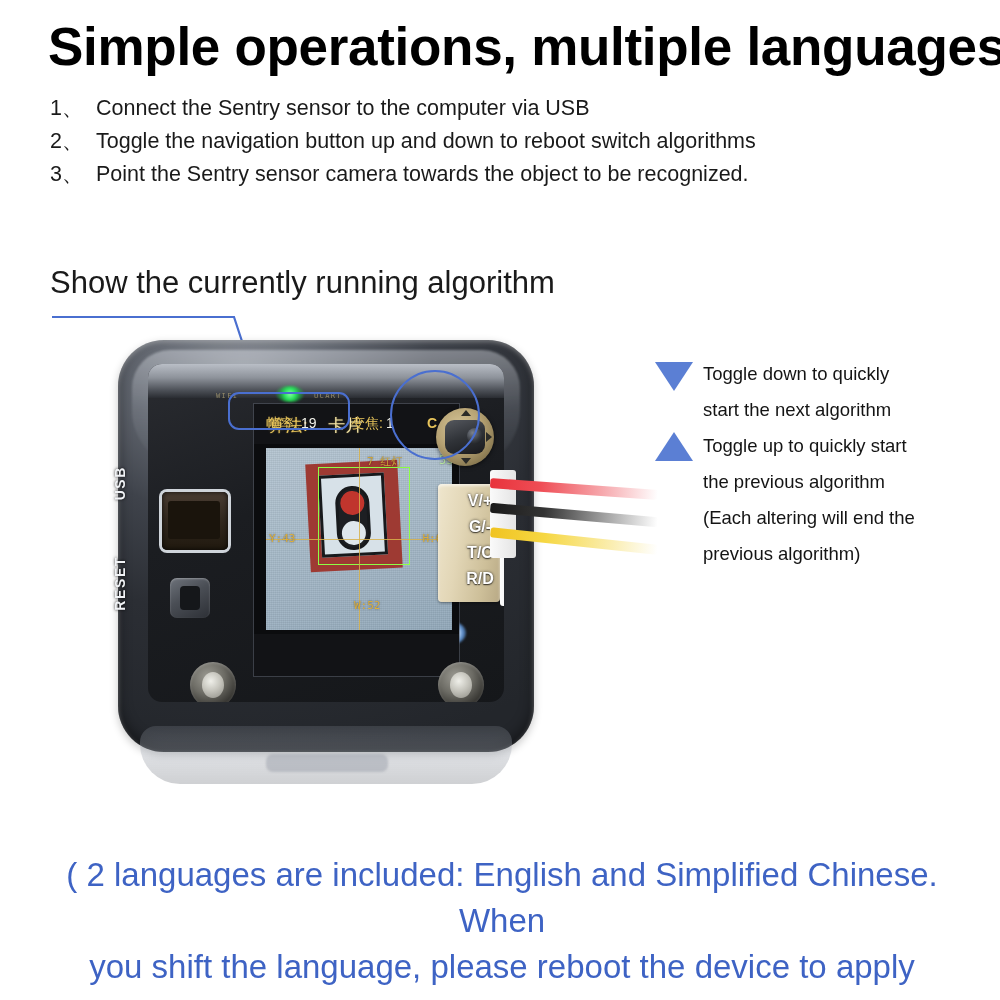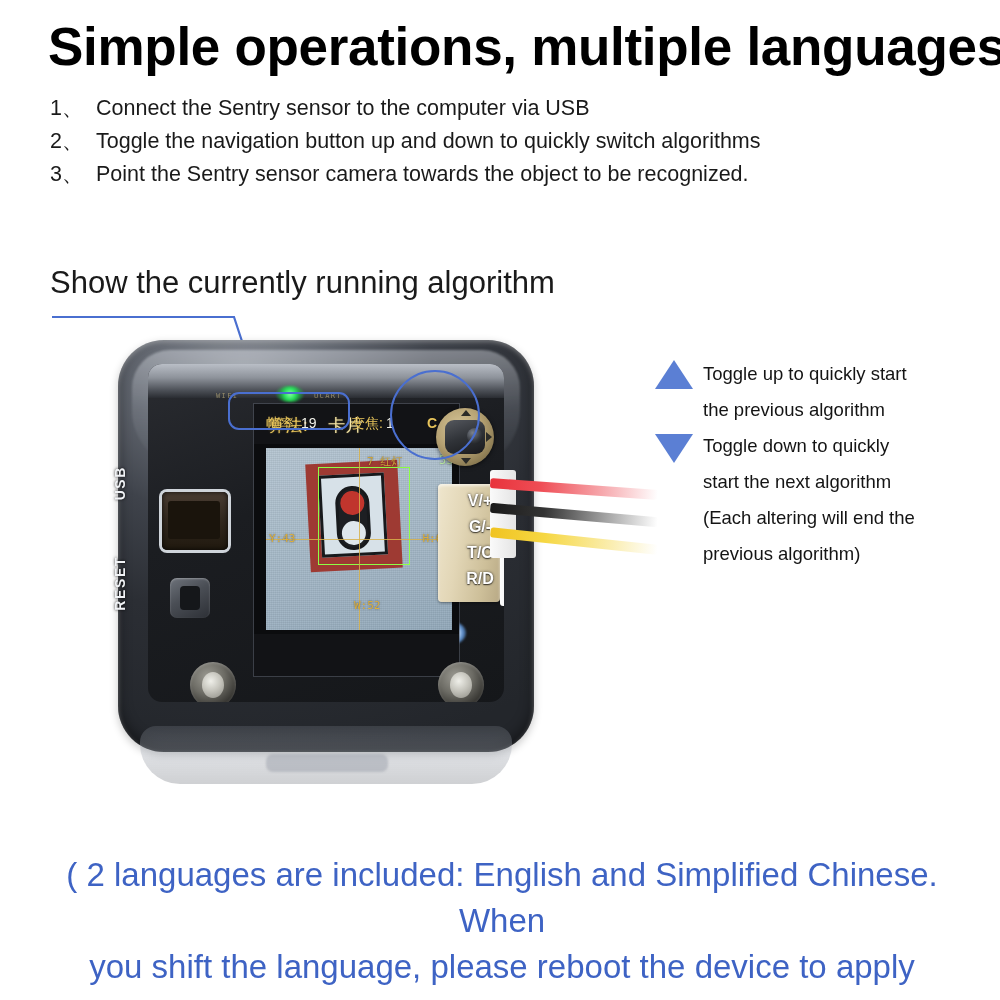--- a/index.html
+++ b/index.html
@@ -546,21 +546,21 @@
 
 <div class="page-title">Simple operations, multiple languages</div>
 
 <div class="steps">
   <div class="step-row">
     <span class="step-num">1、</span>
     <span class="step-text">Connect the Sentry sensor to the computer via USB</span>
   </div>
   <div class="step-row">
     <span class="step-num">2、</span>
-    <span class="step-text">Toggle the navigation button up and down to quickly switch algorithms</span>
+    <span class="step-text">Toggle the navigation button up and down to reboot switch algorithms</span>
   </div>
   <div class="step-row">
     <span class="step-num">3、</span>
     <span class="step-text">Point the Sentry sensor camera towards the object to be recognized.</span>
   </div>
 </div>
 
 <div class="callout-label">Show the currently running algorithm</div>
 <svg class="leader-svg" viewBox="0 0 290 120">
   <polyline points="12,17 194,17 222,102" fill="none" stroke="#4a6fd0" stroke-width="2.2"></polyline>
@@ -653,31 +653,31 @@
     <div class="wire wire-red"></div>
     <div class="wire wire-black"></div>
     <div class="wire wire-yellow"></div>
   </div>
 </div>
 
 <div class="algo-highlight"></div>
 
 <div class="annot">
   <div class="annot-row">
+    <div class="tri tri-down"></div>
+    <div>
+      <div class="annot-text">Toggle down to quickly</div>
+      <div class="annot-text">start the next algorithm</div>
+    </div>
+  </div>
+  <div class="annot-row">
     <div class="tri tri-up"></div>
     <div>
       <div class="annot-text">Toggle up to quickly start</div>
       <div class="annot-text">the previous algorithm</div>
-    </div>
-  </div>
-  <div class="annot-row">
-    <div class="tri tri-down"></div>
-    <div>
-      <div class="annot-text">Toggle down to quickly</div>
-      <div class="annot-text">start the next algorithm</div>
     </div>
   </div>
   <div class="annot-row">
     <div class="tri-spacer"></div>
     <div>
       <div class="annot-text">(Each altering will end the</div>
       <div class="annot-text">previous algorithm)</div>
     </div>
   </div>
 </div>

